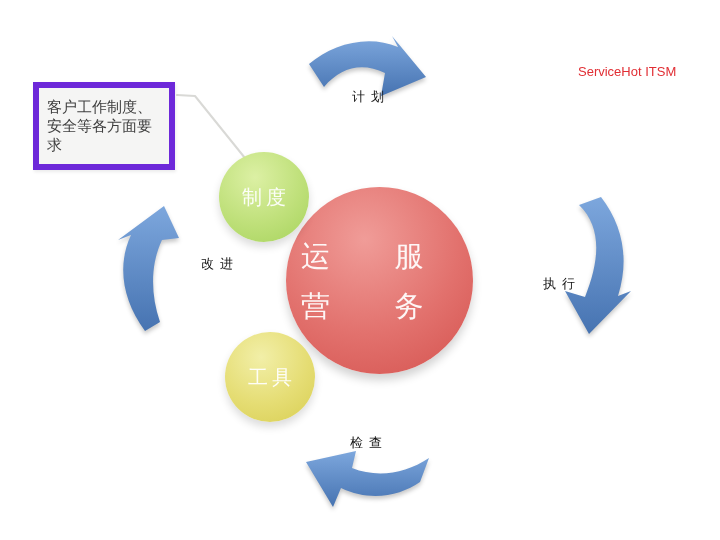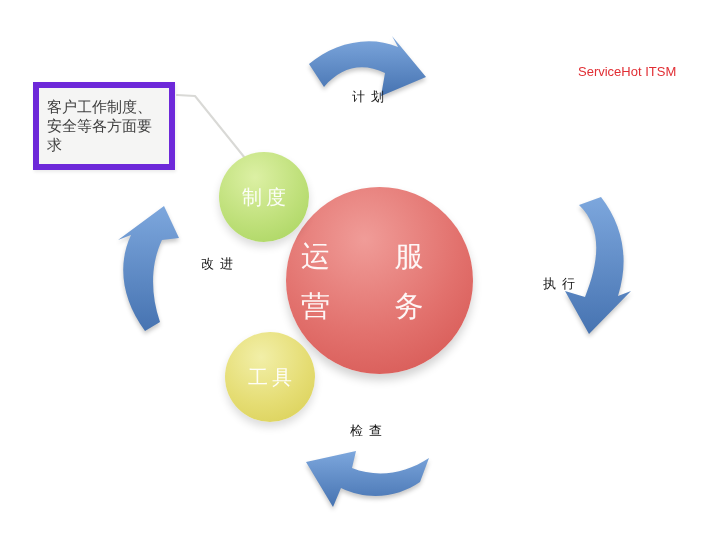--- a/index.html
+++ b/index.html
@@ -33,21 +33,21 @@
             box-shadow:0 5px 8px rgba(0,0,0,0.14);text-align:right;}
   .n-gold{left:440px;top:330px;width:94px;height:94px;
           background:radial-gradient(circle at 40% 28%, #ecdaa6 0%, #dfbe78 55%, #d3a851 100%);
           box-shadow:0 5px 8px rgba(0,0,0,0.14);}
 
   
   .stage{position:absolute;transform:translate(-50%,-50%);font-size:13px;letter-spacing:6px;
          padding-left:6px;color:#151515;white-space:nowrap;}
   .s-plan{left:368px;top:97px;}
   .s-do{left:559px;top:264px;margin-top:20px;}
-  .s-check{left:366px;top:431px;}
+  .s-check{left:366px;top:443px;}
   .s-improve{left:217px;top:264px;}
 
   .arrow{filter:drop-shadow(0 3px 2px rgba(0,0,0,0.22));}
   .connector{fill:none;stroke:#d9d9d6;stroke-width:2;stroke-linecap:round;stroke-linejoin:round;}
 
   .brand{position:absolute;left:578px;top:64px;width:150px;
          font-family:"Liberation Sans", sans-serif;font-size:13px;color:#e12e34;}
 </style>
 </head>
 <body>

